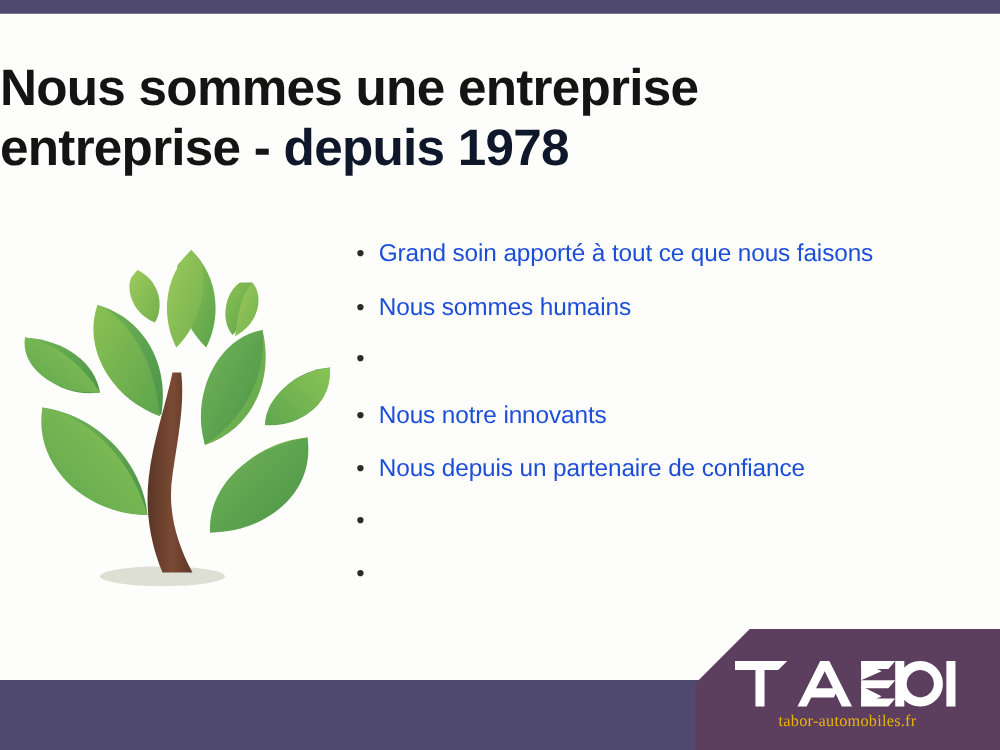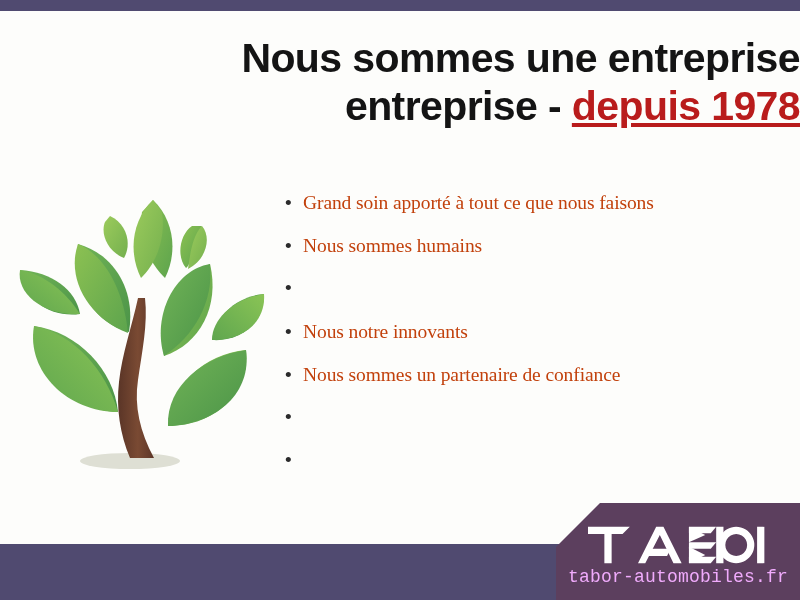--- a/index.html
+++ b/index.html
@@ -57,48 +57,47 @@
     flex-direction: column;
     align-items: center;
     justify-content: center;
     padding-top: 8px;
     box-sizing: border-box;
   }
   .logo-mark {
     display: block;
   }
   .logo-tagline {
-    color: #f0abfc;
-    font-family: Liberation Mono, monospace;
-    font-size: 18px;
+    color: #eab308;
+    font-family: Liberation Serif, serif;
+    font-size: 13px;
     letter-spacing: 0.2px;
     margin-top: 2px;
     white-space: nowrap;
   }
 
   
   .title-block {
     position: absolute;
     left: 0;
-    top: 34px;
-    width: 800px;
-    text-align: right;
+    top: 46px;
+    width: 800px;
+    text-align: left;
     line-height: 1.18;
   }
   .title-line {
     font-family: "Liberation Sans", sans-serif;
     font-weight: bold;
     font-size: 41px;
     letter-spacing: -0.6px;
     color: #141414;
     white-space: nowrap;
   }
   .title-accent {
-    color: #b91c1c;
-    text-decoration: underline;
+    color: #0f172a;
   }
 
   
   .bullets {
     position: absolute;
     left: 285px;
     top: 192px;
     width: 500px;
   }
   .bullet-row {
@@ -107,23 +106,23 @@
     height: 43px;
   }
   .bullet-dot {
     width: 18px;
     flex: 0 0 18px;
     color: #2b2b2b;
     font-size: 19px;
     line-height: 1;
   }
   .bullet-text {
-    font-family: Liberation Serif, serif;
+    font-family: Liberation Sans, sans-serif;
     font-size: 19.5px;
-    color: #c2410c;
+    color: #1d4ed8;
     white-space: nowrap;
     letter-spacing: -0.1px;
   }
 
   
   .tree {
     position: absolute;
     left: 14px;
     top: 186px;
     width: 258px;
@@ -217,21 +216,21 @@
     </div>
     <div class="bullet-row">
       <span class="bullet-dot">•</span>
     </div>
     <div class="bullet-row">
       <span class="bullet-dot">•</span>
       <span class="bullet-text">Nous notre innovants</span>
     </div>
     <div class="bullet-row">
       <span class="bullet-dot">•</span>
-      <span class="bullet-text">Nous sommes un partenaire de confiance</span>
+      <span class="bullet-text">Nous depuis un partenaire de confiance</span>
     </div>
     <div class="bullet-row">
       <span class="bullet-dot">•</span>
     </div>
     <div class="bullet-row">
       <span class="bullet-dot">•</span>
     </div>
   </div>
 
   <div class="bar-bottom"></div>

